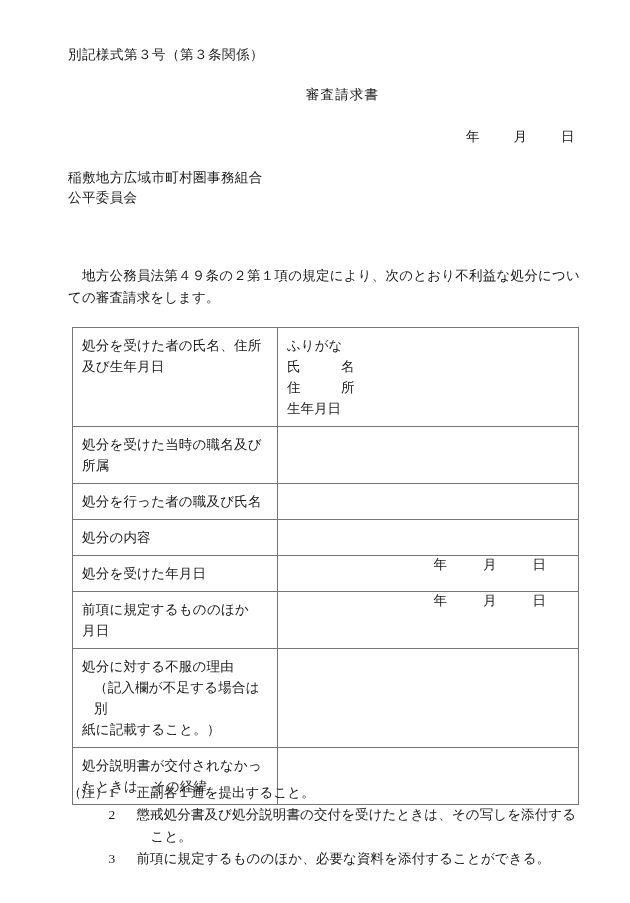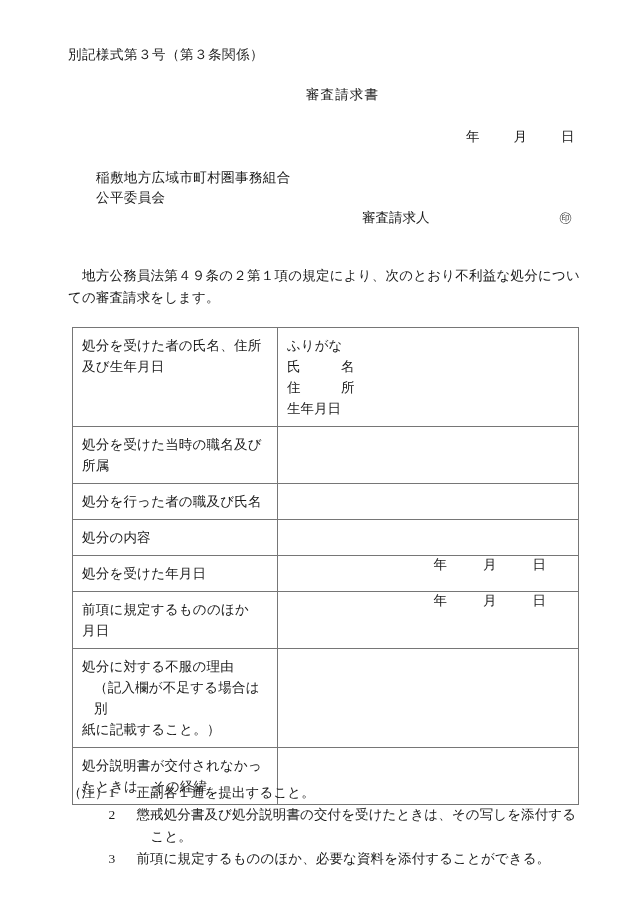--- a/index.html
+++ b/index.html
@@ -49,21 +49,21 @@
     top: 128px;
     font-size: 13.5px;
     white-space: nowrap;
     font-family: Liberation Mono, monospace;
   }
   .date-line .ymd-y { margin-right: 34px; }
   .date-line .ymd-m { margin-right: 34px; }
 
   .addressee {
     position: absolute;
-    left: 96px;
+    left: 68px;
     top: 168px;
     font-size: 13.5px;
     line-height: 20px;
     letter-spacing: 0.4px;
     white-space: nowrap;
   }
 
   .claimant-row {
     position: absolute;
     left: 362px;
@@ -191,24 +191,20 @@
 
   <div class="date-line">
     <span class="ymd-y">年</span><span class="ymd-m">月</span><span class="ymd-d">日</span>
   </div>
 
   <div class="addressee">
     <div>稲敷地方広域市町村圏事務組合</div>
     <div>公平委員会</div>
   </div>
 
-  <div class="claimant-row">
-    <span>審査請求人</span>
-    <span class="seal">㊞</span>
-  </div>
 
   <div class="lead-paragraph">地方公務員法第４９条の２第１項の規定により、次のとおり不利益な処分についての審査請求をします。</div>
 
   <table class="form-table">
     <colgroup>
       <col class="c-label">
       <col class="c-value">
     </colgroup>
     <tbody id="table-body">
         <tr class="row-name">

